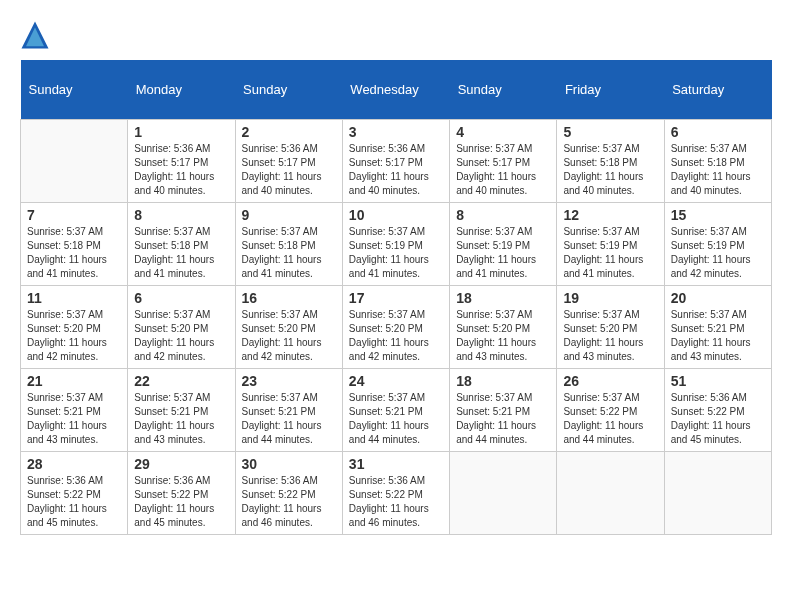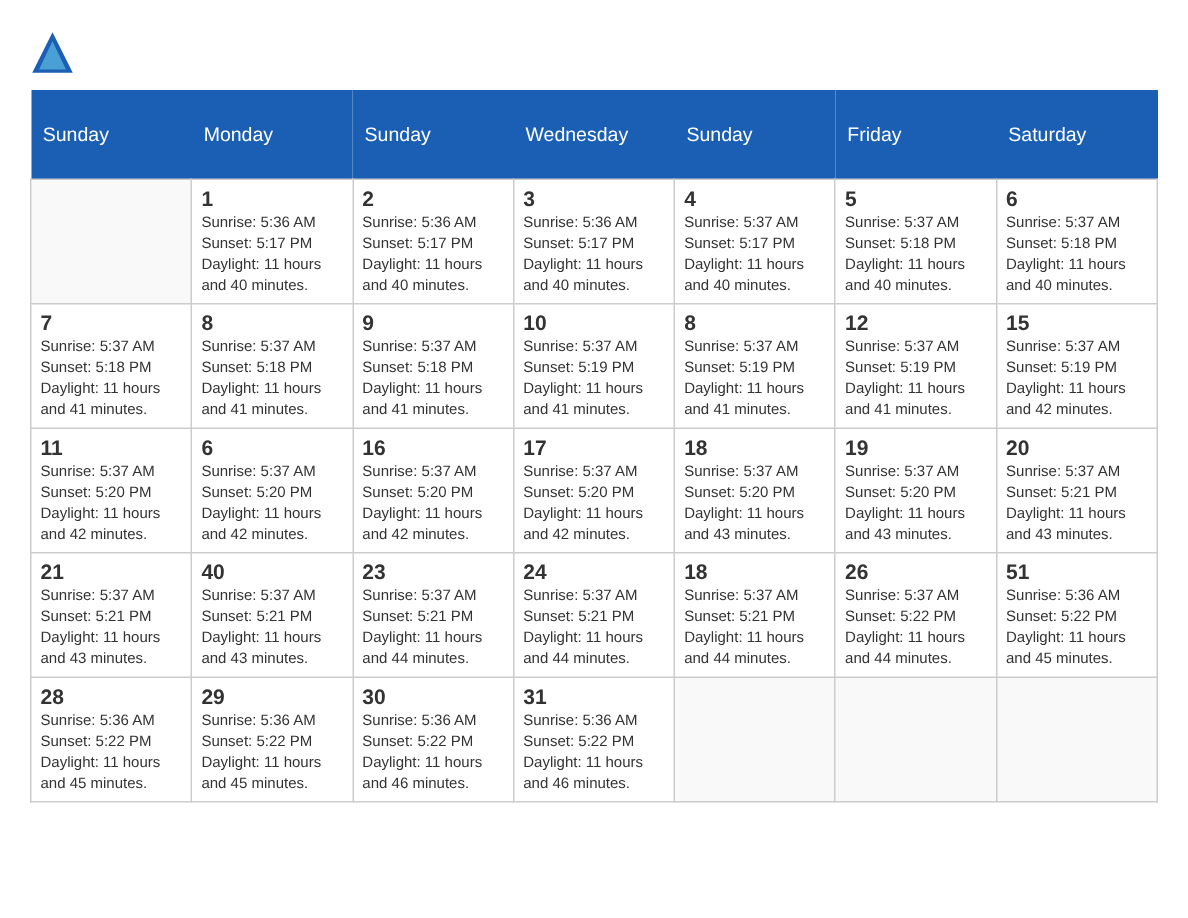--- a/index.html
+++ b/index.html
@@ -203,21 +203,21 @@
           <span class="day-num">20</span>
           <div class="day-info">Sunrise: 5:37 AM<br>Sunset: 5:21 PM<br>Daylight: 11 hours and 43 minutes.</div>
         </td>
       </tr>
       <tr>
         <td>
           <span class="day-num">21</span>
           <div class="day-info">Sunrise: 5:37 AM<br>Sunset: 5:21 PM<br>Daylight: 11 hours and 43 minutes.</div>
         </td>
         <td>
-          <span class="day-num">40</span>
+          <span class="day-num">22</span>
           <div class="day-info">Sunrise: 5:37 AM<br>Sunset: 5:21 PM<br>Daylight: 11 hours and 43 minutes.</div>
         </td>
         <td>
           <span class="day-num">23</span>
           <div class="day-info">Sunrise: 5:37 AM<br>Sunset: 5:21 PM<br>Daylight: 11 hours and 44 minutes.</div>
         </td>
         <td>
           <span class="day-num">24</span>
           <div class="day-info">Sunrise: 5:37 AM<br>Sunset: 5:21 PM<br>Daylight: 11 hours and 44 minutes.</div>
         </td>

